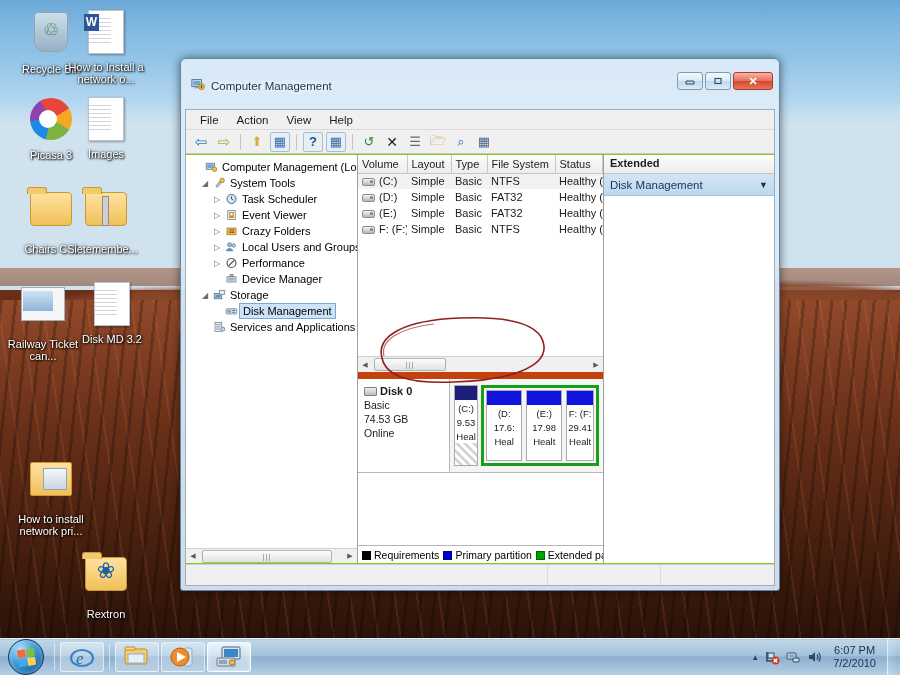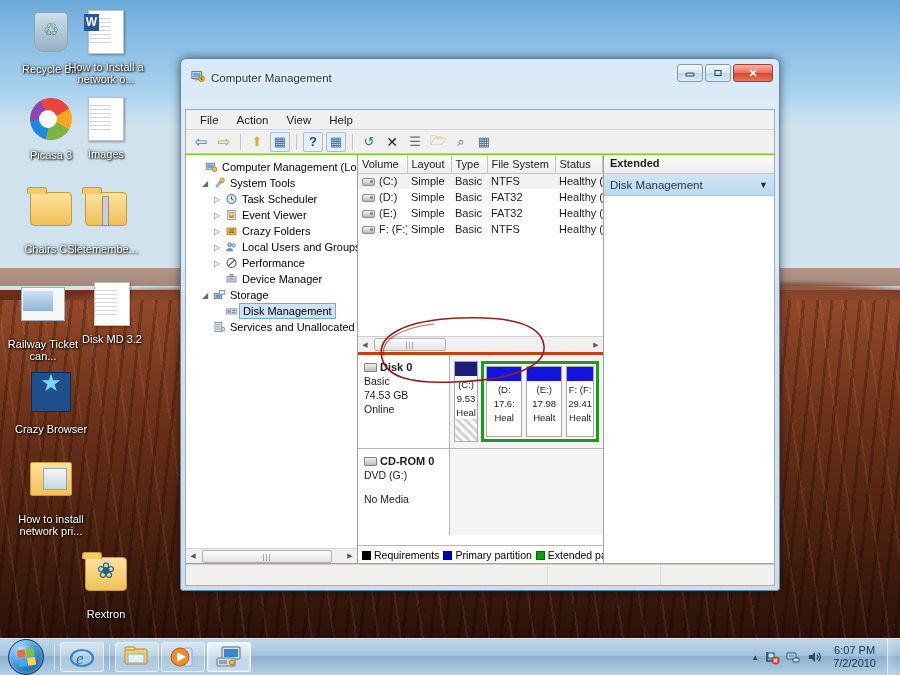--- a/index.html
+++ b/index.html
@@ -82,21 +82,21 @@
   .ic-fold2:after{content:"";position:absolute;left:16px;top:6px;width:22px;height:20px;background:linear-gradient(to bottom,#f3f6f8,#c9d6e0);border:1px solid #93a6b4;}
   .ic-rextron:after{content:"❀";position:absolute;left:0;right:0;top:8px;color:#1b5fa8;font-size:22px;text-shadow:none;}
 
   
   #win {
     position: absolute; left: 180px; top: 58px; width: 600px; height: 533px;
     background: rgba(222,236,247,.93);
     border: 1px solid #5b87ad;
     border-radius: 6px 6px 3px 3px;
     box-shadow: 0 0 10px rgba(0,0,0,.55);
-    padding: 4px 4px 0;
+    padding: 12px 4px 0;
   }
   #titlebar { height: 26px; position: relative; padding: 5px 0 0 8px; }
   #titlebar .tb-icon { position:absolute; left:6px; top:6px; width:14px; height:14px; }
   #titlebar .tb-text {
     font-size: 11.5px; color: #17324a; margin-left: 18px;
     text-shadow: 0 0 4px #fff, 0 0 6px #fff;
   }
   .winbtns { position: absolute; right: 2px; top: 1px; display: flex; gap: 2px; }
   .wb {
     width: 26px; height: 18px; border: 1px solid #7b9cb5; border-radius: 3px;
@@ -139,21 +139,21 @@
   .tico { width: 16px; height: 14px; margin-right: 3px; flex: 0 0 16px;
           display:flex;align-items:center;justify-content:center;font-size:11px;}
   .tnode.sel .tlabel { background: #cde3f7; border: 1px solid #7ba7d0; padding: 0 3px; margin:0 -3px;}
   .tlabel { line-height: 14px; }
   #treescroll { position:absolute; left:0; right:0; bottom:0; height:15px;
                 background:#f0f0f0; border-top:1px solid #d0d0d0; display:flex; align-items:center;}
 
   
   #midpane { flex: 1; background: #fff; position: relative; display:flex; flex-direction:column;
              border-right: 1px solid #a0a0a0; min-width:0; }
-  #volwrap { height: 200px; position: relative; overflow: hidden; border-bottom:3px solid #c2410c;}
+  #volwrap { height: 224px; position: relative; overflow: hidden; border-bottom:7px solid #c2410c;}
   table.vol { width: 100%; border-collapse: collapse; font-size: 11px; table-layout: fixed; }
   table.vol th {
     background: linear-gradient(to bottom,#fdfdfd,#ececec);
     border-right: 1px solid #c6c6c6; border-bottom: 1px solid #c6c6c6;
     font-weight: normal; text-align: left; padding: 2px 4px; height: 18px; color:#1b1b1b;
   }
   table.vol td { padding: 1px 4px; height: 16px; color: #1b1b1b; white-space: nowrap; overflow:hidden;}
   table.vol tr.r0 td { background: #f2f2f2; }
   .volico { display:inline-block; width:13px; height:8px; border-radius:2px;
             background:linear-gradient(to bottom,#f4f4f4,#b9b9b9); border:1px solid #8c8c8c;
@@ -295,26 +295,20 @@
         <div class="ic-shot"></div>
       </div>
     <span class="cap">Railway Ticket can...</span>
   </div>
   <div class="dicon" style="left:69px;top:280px">
     <div class="glyph">
         <div class="ic-doc"></div>
       </div>
     <span class="cap">Disk MD 3.2</span>
   </div>
-  <div class="dicon" style="left:8px;top:368px">
-    <div class="glyph">
-        <div class="ic-crazy"></div>
-      </div>
-    <span class="cap">Crazy Browser</span>
-  </div>
   <div class="dicon" style="left:8px;top:455px">
     <div class="glyph">
         <div class="ic-fold2"></div>
       </div>
     <span class="cap">How to install network pri...</span>
   </div>
   <div class="dicon" style="left:63px;top:550px">
     <div class="glyph">
         <div class="ic-folder ic-rextron"></div>
       </div>
@@ -501,21 +495,21 @@
               <span class="tarrow"></span>
               <span class="tico">
                 <svg width="13" height="12" viewBox="0 0 16 16">
                     <rect x="2" y="2" width="9" height="12" fill="#eceff2" stroke="#6f7d89"></rect>
                     <rect x="3.5" y="4" width="6" height="1.5" fill="#8fa3b5"></rect>
                     <rect x="3.5" y="7" width="6" height="1.5" fill="#8fa3b5"></rect>
                     <rect x="3.5" y="10" width="6" height="1.5" fill="#8fa3b5"></rect>
                     <circle cx="12.5" cy="11" r="2.6" fill="#cfd9e2" stroke="#6f7d89"></circle>
                   </svg>
               </span>
-              <span class="tlabel">Services and Unallocated</span>
+              <span class="tlabel">Services and Applications</span>
             </div>
 
           </div>
 
           <div id="treescroll">
             <div class="sbtn">◀</div>
             <div class="strack" style="display:flex">
               <div class="sthumb" style="width:130px;margin-left:2px">|||</div>
             </div>
             <div class="sbtn">▶</div>
@@ -615,29 +609,20 @@
                   <div class="part" style="flex:1;margin-right:2px">
                     <div class="band" style="background:#1414e0"></div>
                     <div class="ptxt">F: (F:</div>
                     <div class="ptxt">29.41</div>
                     <div class="ptxt">Healt</div>
                   </div>
                 </div>
               </div>
             </div>
 
-            <div class="cdrow">
-              <div class="diskinfo">
-                <div><span class="dicoimg"></span><span class="dname">CD-ROM 0</span></div>
-                <div>DVD (G:)</div>
-                <div style="height:10px"></div>
-                <div>No Media</div>
-              </div>
-              <div class="emptyarea"></div>
-            </div>
 
             <div id="legendbar">
               <span><span class="lgswatch" style="background:#000"></span><span>Requirements</span></span>
               <span><span class="lgswatch" style="background:#0000c8"></span><span>Primary partition</span></span>
               <span><span class="lgswatch" style="background:#00a000"></span><span>Extended par</span></span>
             </div>
           </div>
         </div>
 
         <div id="actpane">

